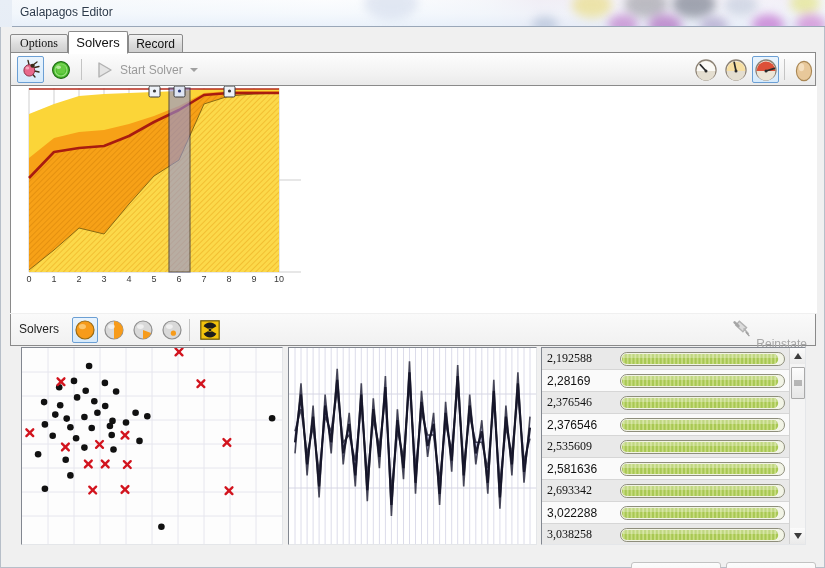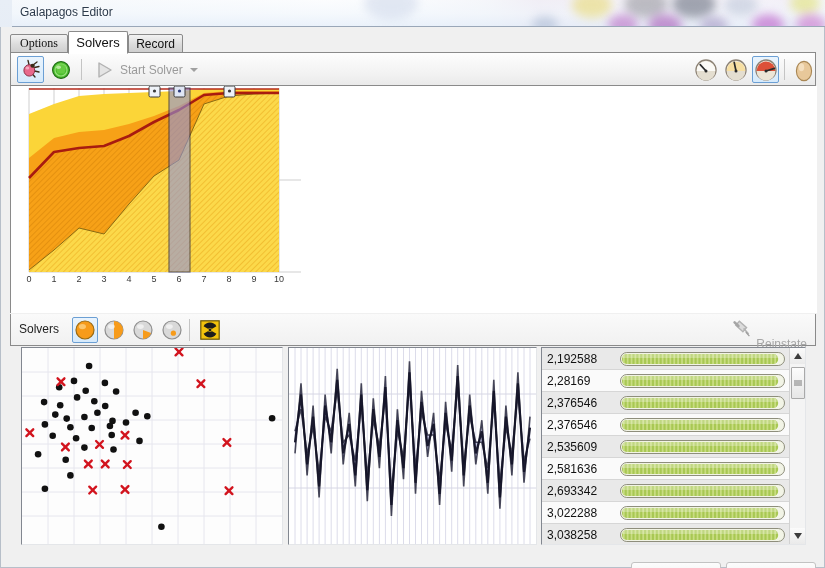--- a/index.html
+++ b/index.html
@@ -156,21 +156,21 @@
   #scatter-panel { position:absolute; left:20px;  top:320px; width:262px; height:198px; }
   #wave-panel    { position:absolute; left:287px; top:320px; width:249px; height:198px; }
   #list-panel    { position:absolute; left:540px; top:320px; width:265px; height:198px; overflow:hidden; }
 
   
   #list-rows { position:absolute; left:0; top:0; right:16px; bottom:0; overflow:hidden; }
   .lrow {
     height: 22px; display:flex; align-items:center;
     border-bottom: 1px solid #d6d6d6;
   }
-  .lrow.odd  { background: #e9e9e9; }
+  .lrow.odd  { background: #e9e9e9; font-family: Liberation Serif, serif; }
   .lrow.even { background: #fafafa; }
   .lval {
     width: 78px; padding-left:5px; font-size:12px; color:#111;
     white-space:nowrap; overflow:hidden;
   }
   .lbar-wrap {
     flex:1; height:14px; margin-right:4px;
     position:relative;
   }
 

